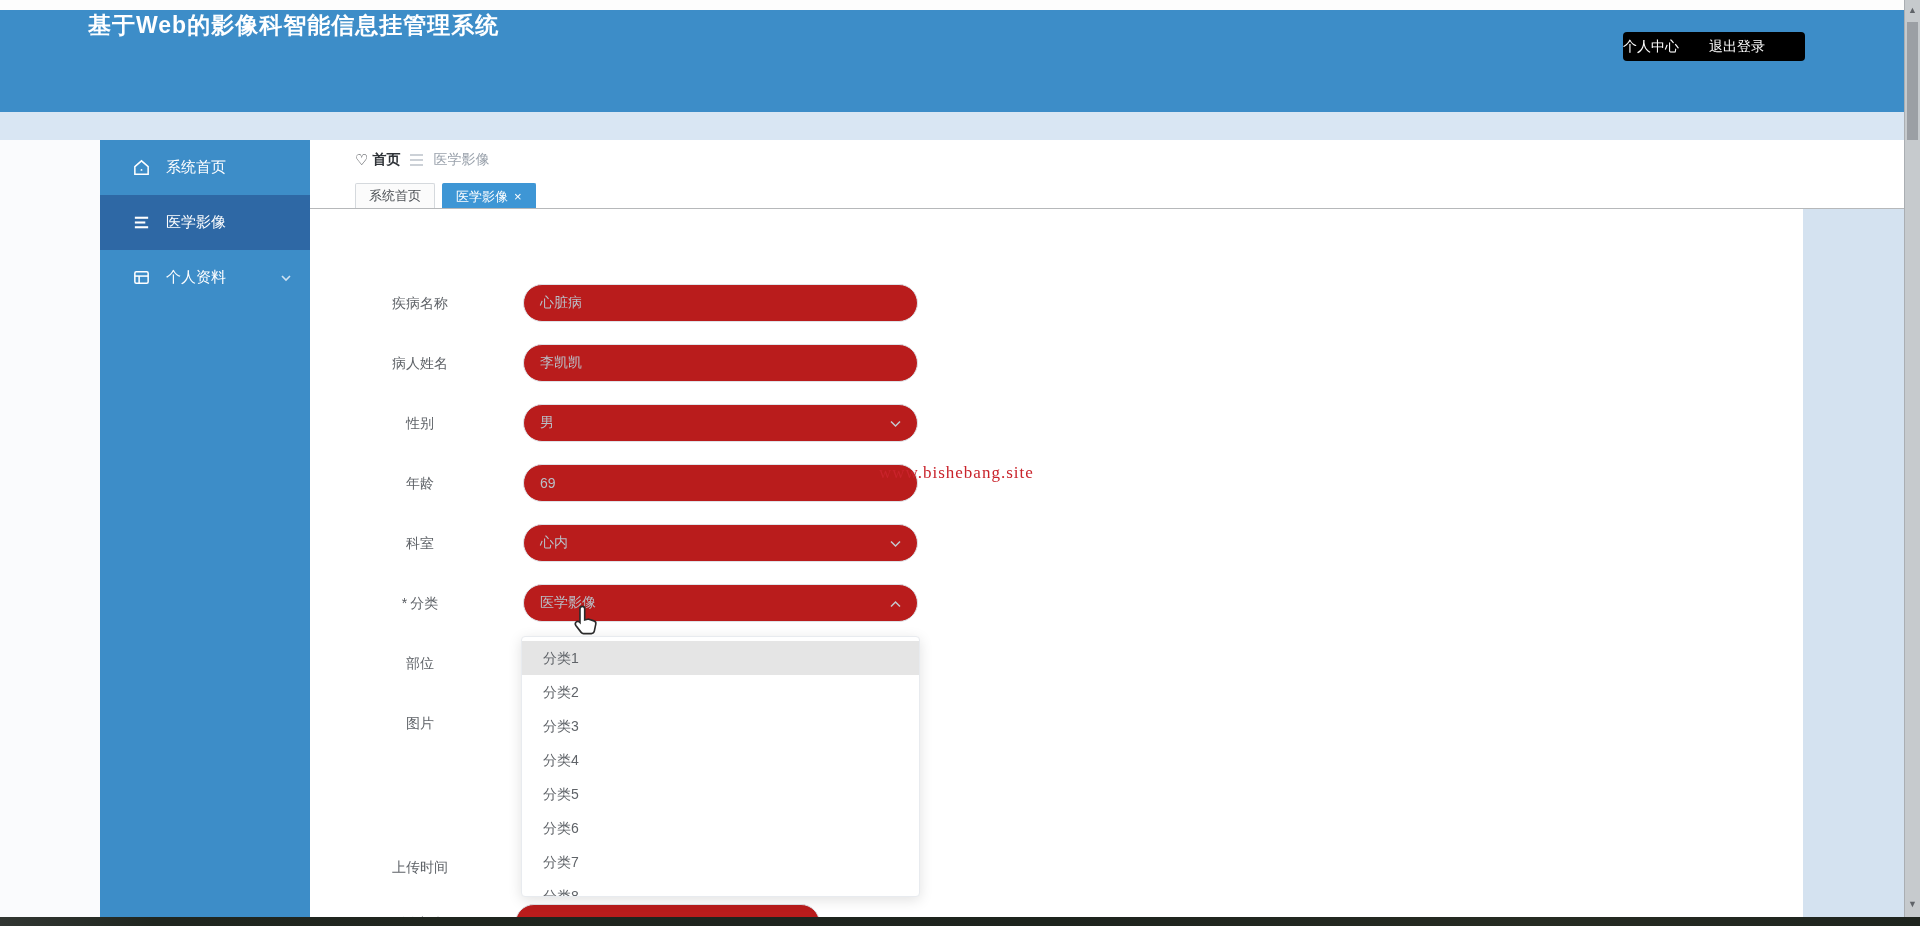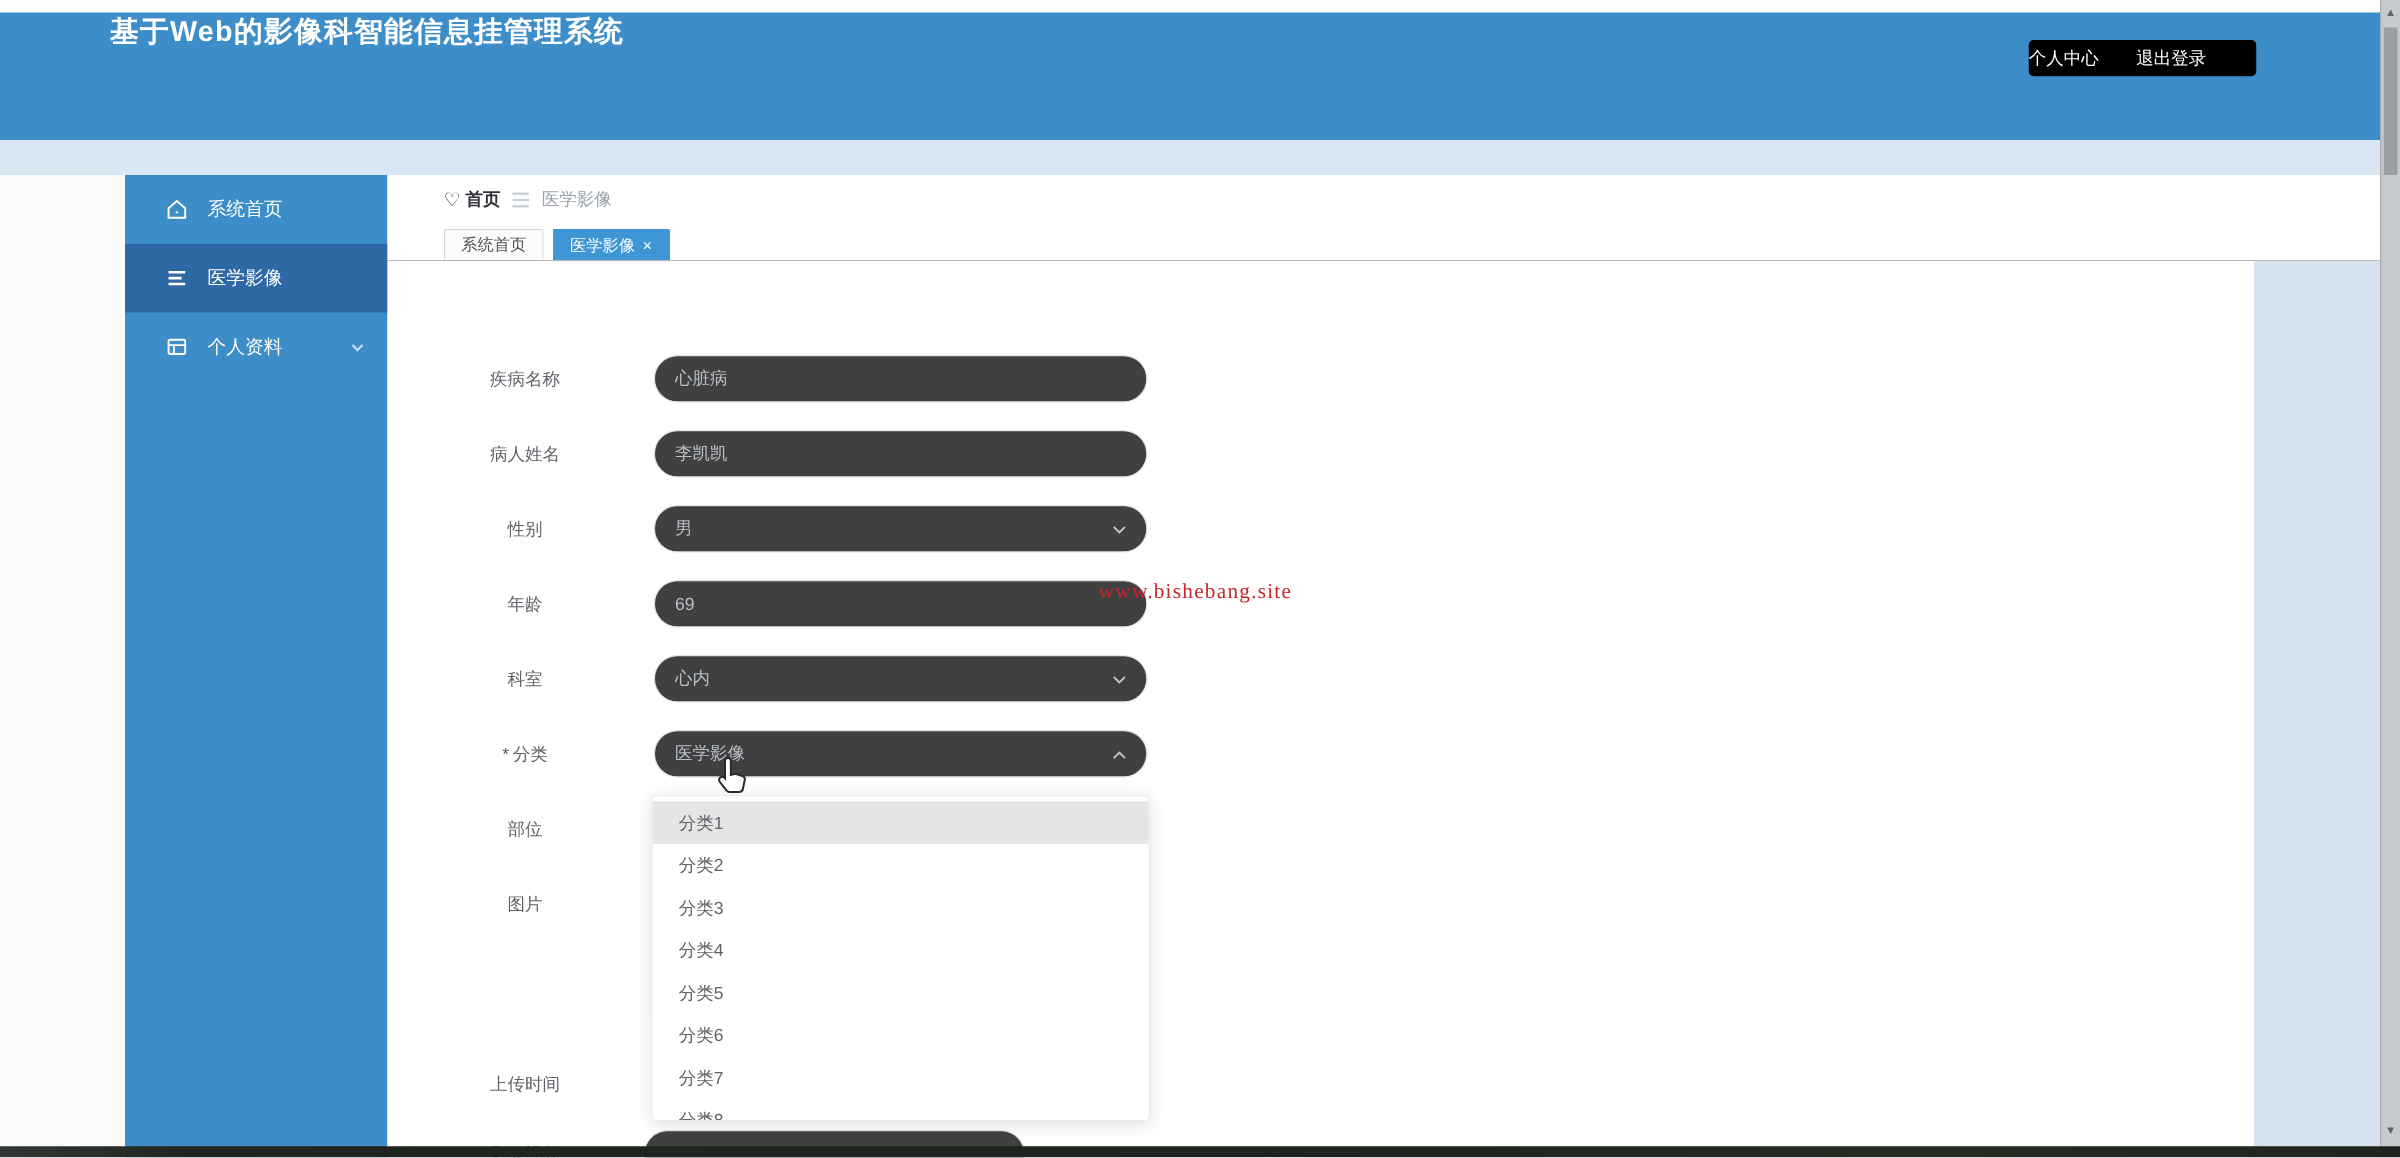--- a/index.html
+++ b/index.html
@@ -38,21 +38,21 @@
   .tab.active { background:#3e96d5; border-color:#3e96d5; color:#fff; display:flex; align-items:center; gap:6px; }
   .tab .x { font-size:13px; line-height:1; cursor:pointer; }
 
   
   #card { position:absolute; left:310px; top:209px; width:1493px; height:717px; background:#ffffff; }
   #rightbg { position:absolute; left:1803px; top:209px; width:101px; height:717px; background:#d4e2f0; }
 
   .frow { position:absolute; left:0; height:38px; }
   .flabel { position:absolute; left:20px; width:180px; top:0; height:38px; line-height:38px; text-align:center; font-size:14px; color:#5f6368; }
   .flabel .req { color:#55595e; margin-right:3px; }
-  .fctrl { position:absolute; left:213px; top:0; width:395px; height:38px; border:1px solid #dfe3e8; border-radius:19px; background:#404040; display:flex; align-items:center; padding:0 16px; font-size:14px; color:#b9bfc7; cursor:text; }
+  .fctrl { position:absolute; left:213px; top:0; width:395px; height:38px; border:1px solid #dfe3e8; border-radius:19px; background:#b91c1c; display:flex; align-items:center; padding:0 16px; font-size:14px; color:#b9bfc7; cursor:text; }
   .fctrl.sel { cursor:pointer; }
   .fctrl .chevron { position:absolute; right:15px; top:13px; width:13px; height:12px; }
   .fctrl .chevron.up { transform:rotate(180deg); }
   .fctrl.partial { left:205px; width:305px; }
 
   
   #dropdown { position:absolute; left:521px; top:636px; width:399px; height:261px; background:#fff; border:1px solid #e8ebef; border-radius:4px; box-shadow:0 3px 14px rgba(0,0,0,.12); overflow:hidden; z-index:50; padding-top:4px; }
   .opt { height:34px; line-height:34px; padding-left:21px; font-size:14px; color:#5f6368; cursor:pointer; }
   .opt.hl { background:#e5e5e5; }
 

